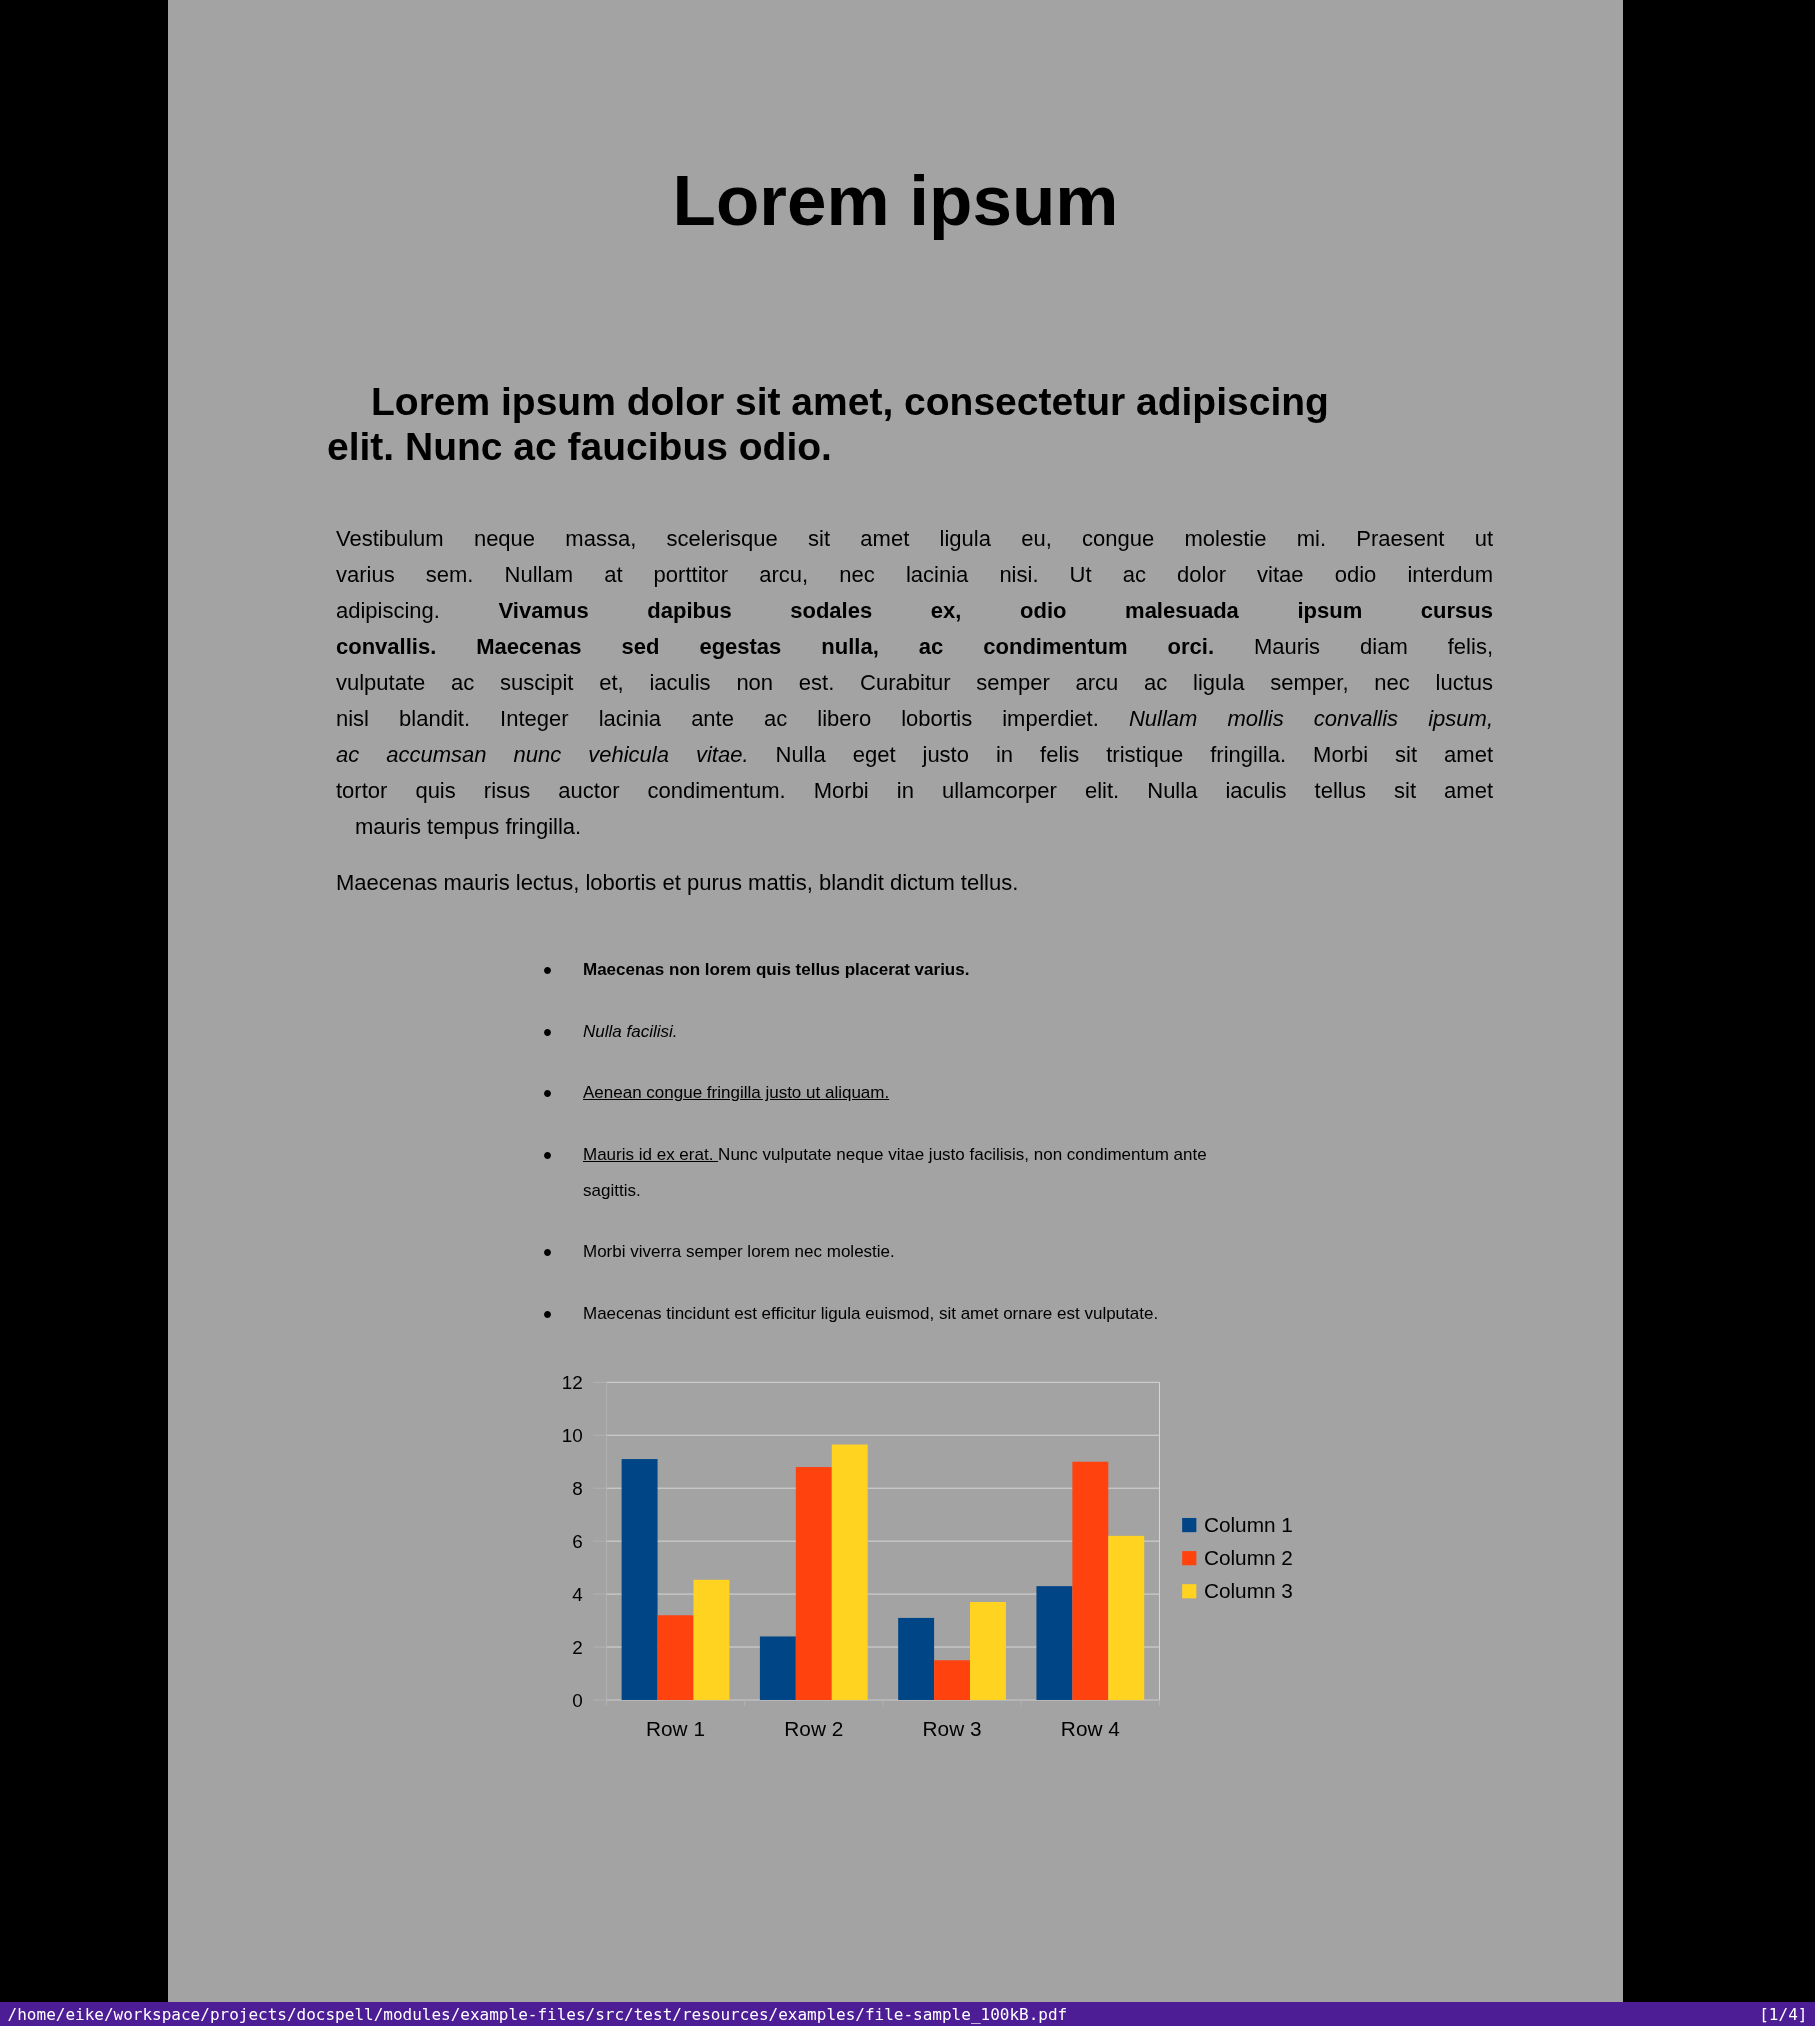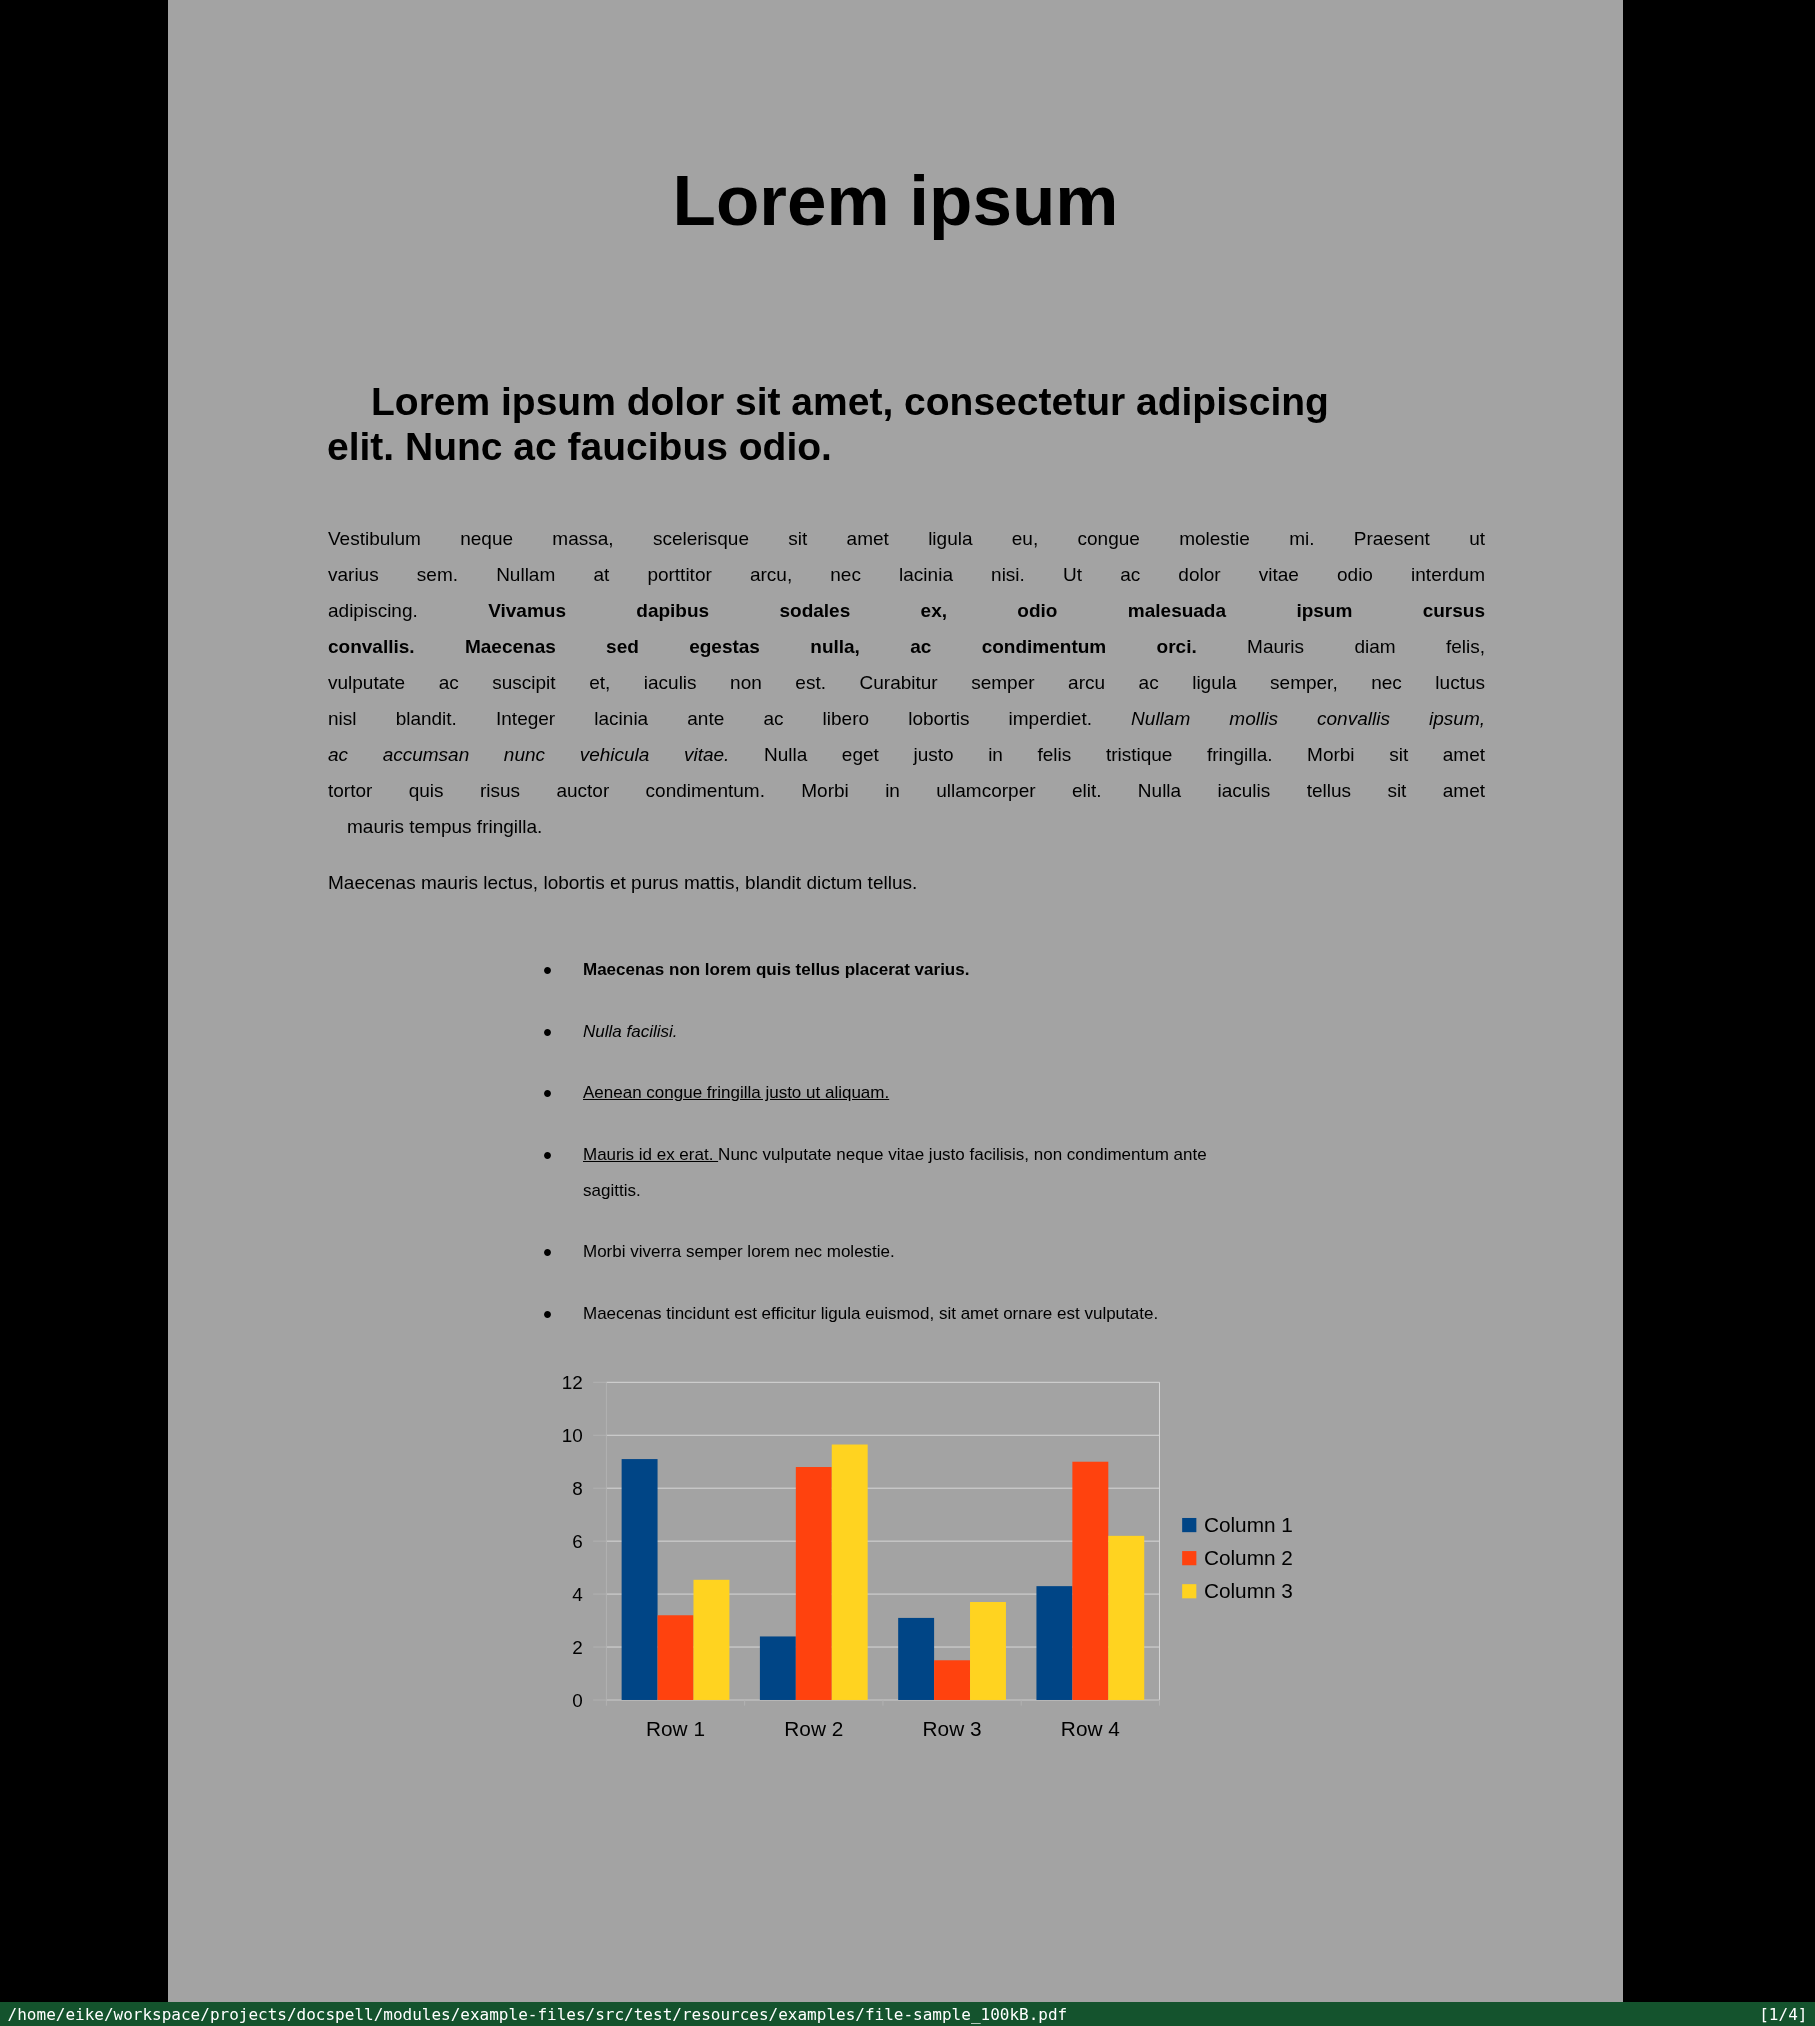--- a/index.html
+++ b/index.html
@@ -16,42 +16,42 @@
     position:absolute; left:0; top:165px; width:100%;
     font-size:71px; font-weight:bold; text-align:center; line-height:1;
     letter-spacing:0px;
   }
   .doc-heading {
     position:absolute; left:159px; top:355px; width:1158px;
     font-size:39px; font-weight:bold; line-height:45px;margin-top:24px;
   }
   .doc-heading .h-line1 { text-indent:44px; }
   .para {
-    position:absolute; left:160px; width:1157px;
-    font-size:19px; line-height:36px;
+    position:absolute; left:168px; width:1157px;
+    font-size:22px; line-height:36px;
   }
   .para-justified .line { text-align:justify; text-align-last:justify; }
   .para-justified .line.last { text-align-last:left;margin-left:19px; }
   .seg-b { font-weight:bold; }
   .seg-i { font-style:italic; }
   .seg-u { text-decoration:underline;text-align:right; }
   #paragraph-1 { top:521px; }
   #paragraph-2 { top:865px; }
   .bullet-list {
     position:absolute; left:415px; top:952px; width:1079px;
     list-style:none; font-size:17px; line-height:36px;
   }
   .bullet-list li { position:relative; margin-bottom:25.6px; }
   .bullet-list li::before {
     content:"\2022"; position:absolute; left:-40px; top:0px; font-size:25.6px;
   }
   .chart-wrap { position:absolute; left:331px; top:1353px; width:852px; height:416px; }
   .statusbar {
     position:absolute; left:0; top:2002px; width:1815px; height:24.6px;
-    background:#14532d; color:#fff;
+    background:#4c1d95; color:#fff;
     font-family:"DejaVu Sans Mono", monospace; font-size:16px;
     display:flex; align-items:center; justify-content:space-between;
     padding:0 7.6px; white-space:nowrap;
   }
 </style>
 </head>
 <body>
 
 <div id="screen">
   <div class="page">

